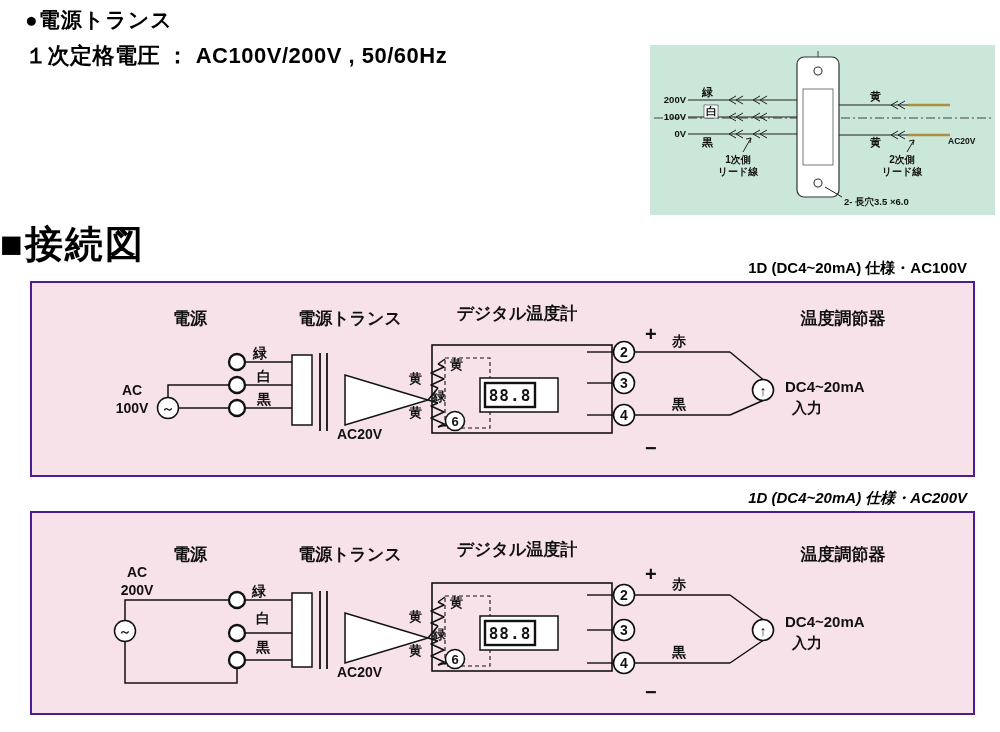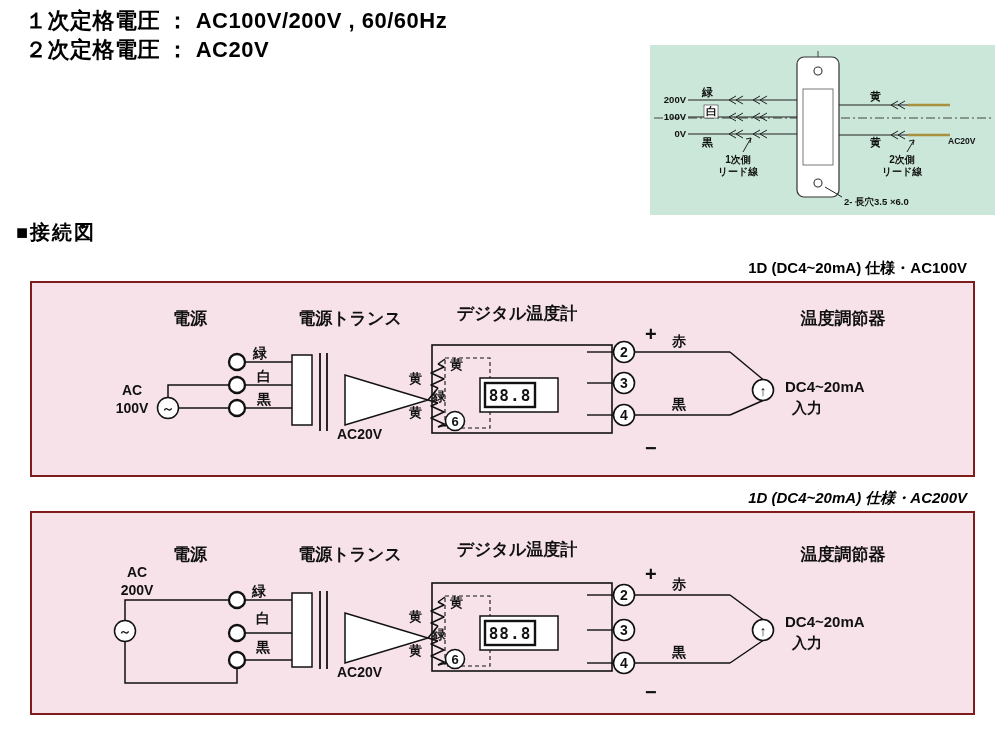--- a/index.html
+++ b/index.html
@@ -6,47 +6,47 @@
   html,body { width:1000px; height:732px; background:#ffffff; font-family:"Liberation Sans", sans-serif; color:#000; }
   body { position:relative; overflow:hidden; }
   .abs { position:absolute; }
 
   .spec-block { left:25px; top:6px; width:610px; }
   .spec-title { font-size:21px; font-weight:bold; letter-spacing:1px; margin-bottom:7px; }
   .spec-line  { font-size:22px; font-weight:600; line-height:29px; letter-spacing:0.5px; white-space:pre; }
 
   .trans-box { left:650px; top:45px; width:345px; height:170px; background:#cbe7d9; }
 
-  .section-heading { left:16px; top:219px; font-size:20px; font-weight:bold; letter-spacing:2px; }
+  .section-heading { left:0; top:219px; font-size:38px; font-weight:bold; letter-spacing:2px; }
 
   .caption { left:22px; width:945px; text-align:right; font-size:15px; font-weight:bold; }
   #caption1 { top:259px; }
   #caption2 { top:489px;font-style:italic; }
 
-  .diagram-box { left:30px; width:945px; background:#f8e2ea; border:2px solid #7f1d1d; }
+  .diagram-box { left:30px; width:945px; background:#f8e2ea; border:2px solid #4c1d95; }
   #box1 { top:281px; height:196px; }
   #box2 { top:511px; height:204px; }
 
   svg { display:block; }
   svg text { font-family:"Liberation Sans", sans-serif; fill:#111; }
   .hdr { font-size:17px; font-weight:bold; }
   .lbl { font-size:14px; font-weight:bold; }
   .sm  { font-size:13px; font-weight:bold; }
   .tn  { font-size:14px; font-weight:bold; }
   .big { font-size:20px; font-weight:bold; }
   .tiny{ font-size:9.5px; font-weight:bold; }
   .mini{ font-size:11px; font-weight:bold; }
   .seg { font-family:"DejaVu Sans Mono", monospace; font-size:16px; font-weight:bold; letter-spacing:1px; }
 </style>
 </head>
 <body>
 
 <div class="abs spec-block">
-  <div class="spec-line">１次定格電圧 ： AC100V/200V , 60/60Hz</div>
-  <div class="spec-line">２次定格電圧 ： AC20V</div>
+  <div class="spec-title">●電源トランス</div>
+  <div class="spec-line">１次定格電圧 ： AC100V/200V , 50/60Hz</div>
 </div>
 
 <div class="abs trans-box">
   <svg width="345" height="170" viewBox="0 0 345 170">
 
     <g stroke="#333" stroke-width="0.9" stroke-dasharray="9 3 2 3">
       <line x1="4" y1="73" x2="341" y2="73"></line>
       <line x1="168" y1="6" x2="168" y2="152"></line>
     </g>
 

